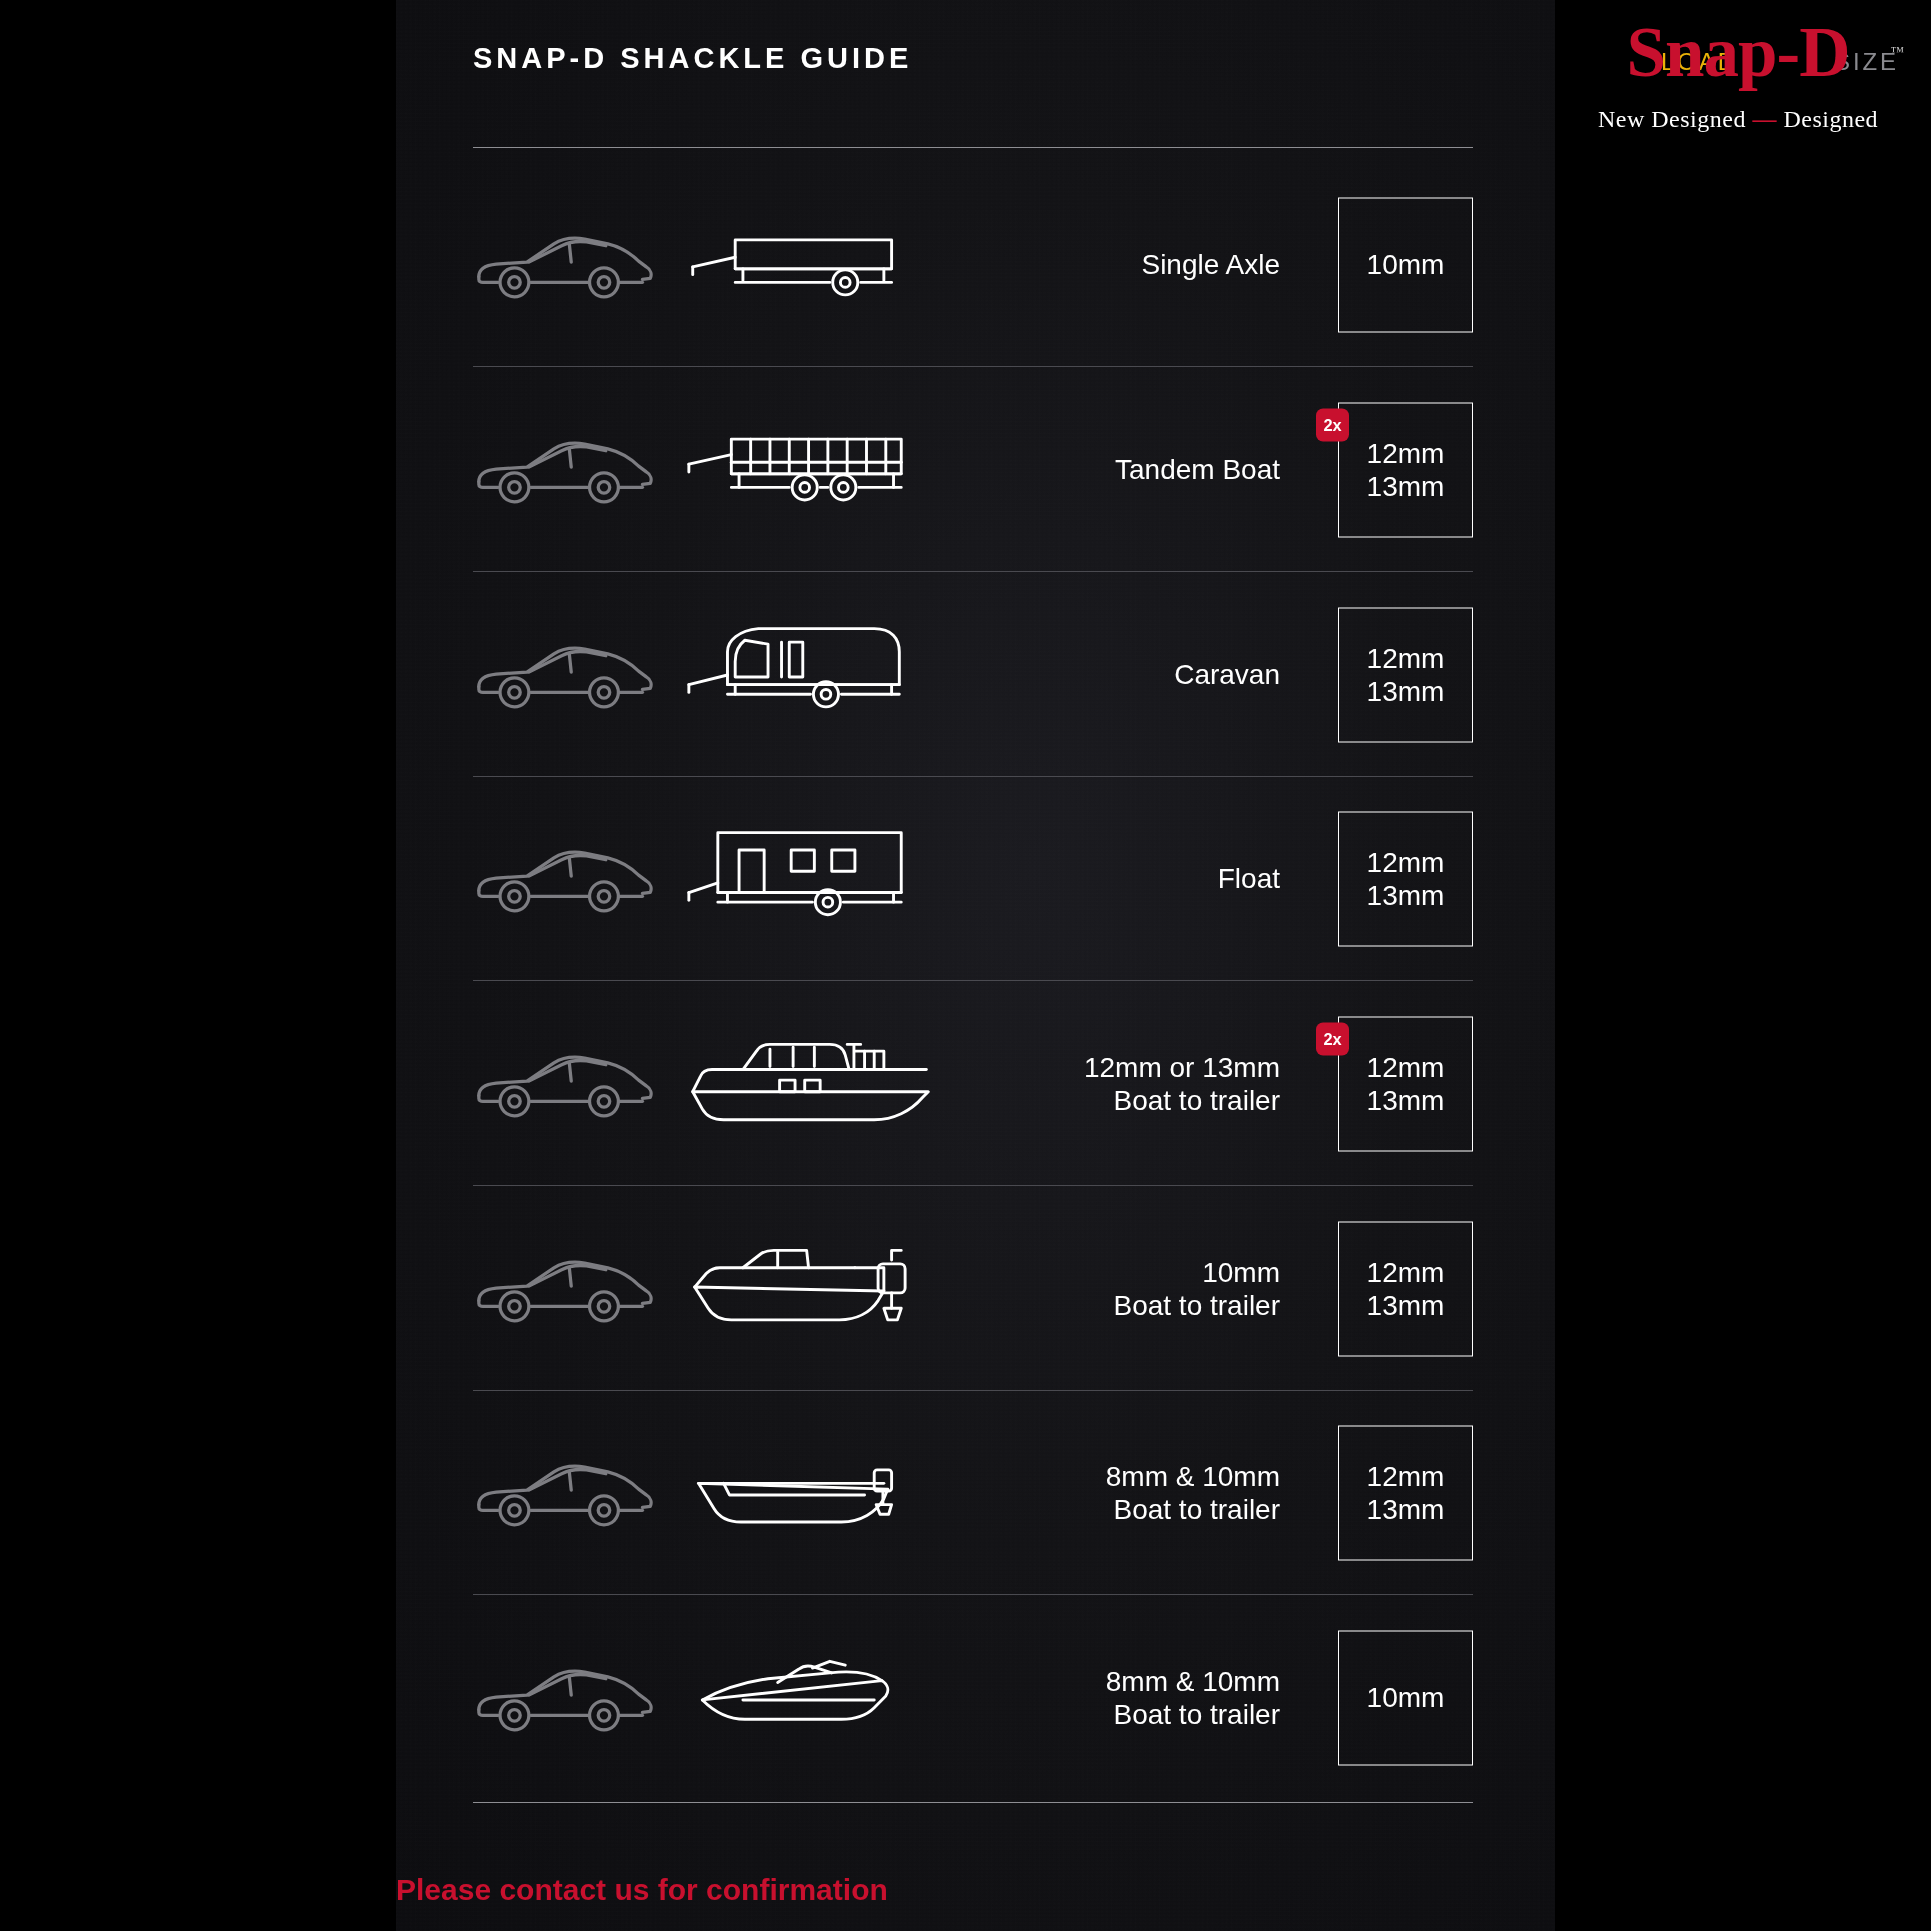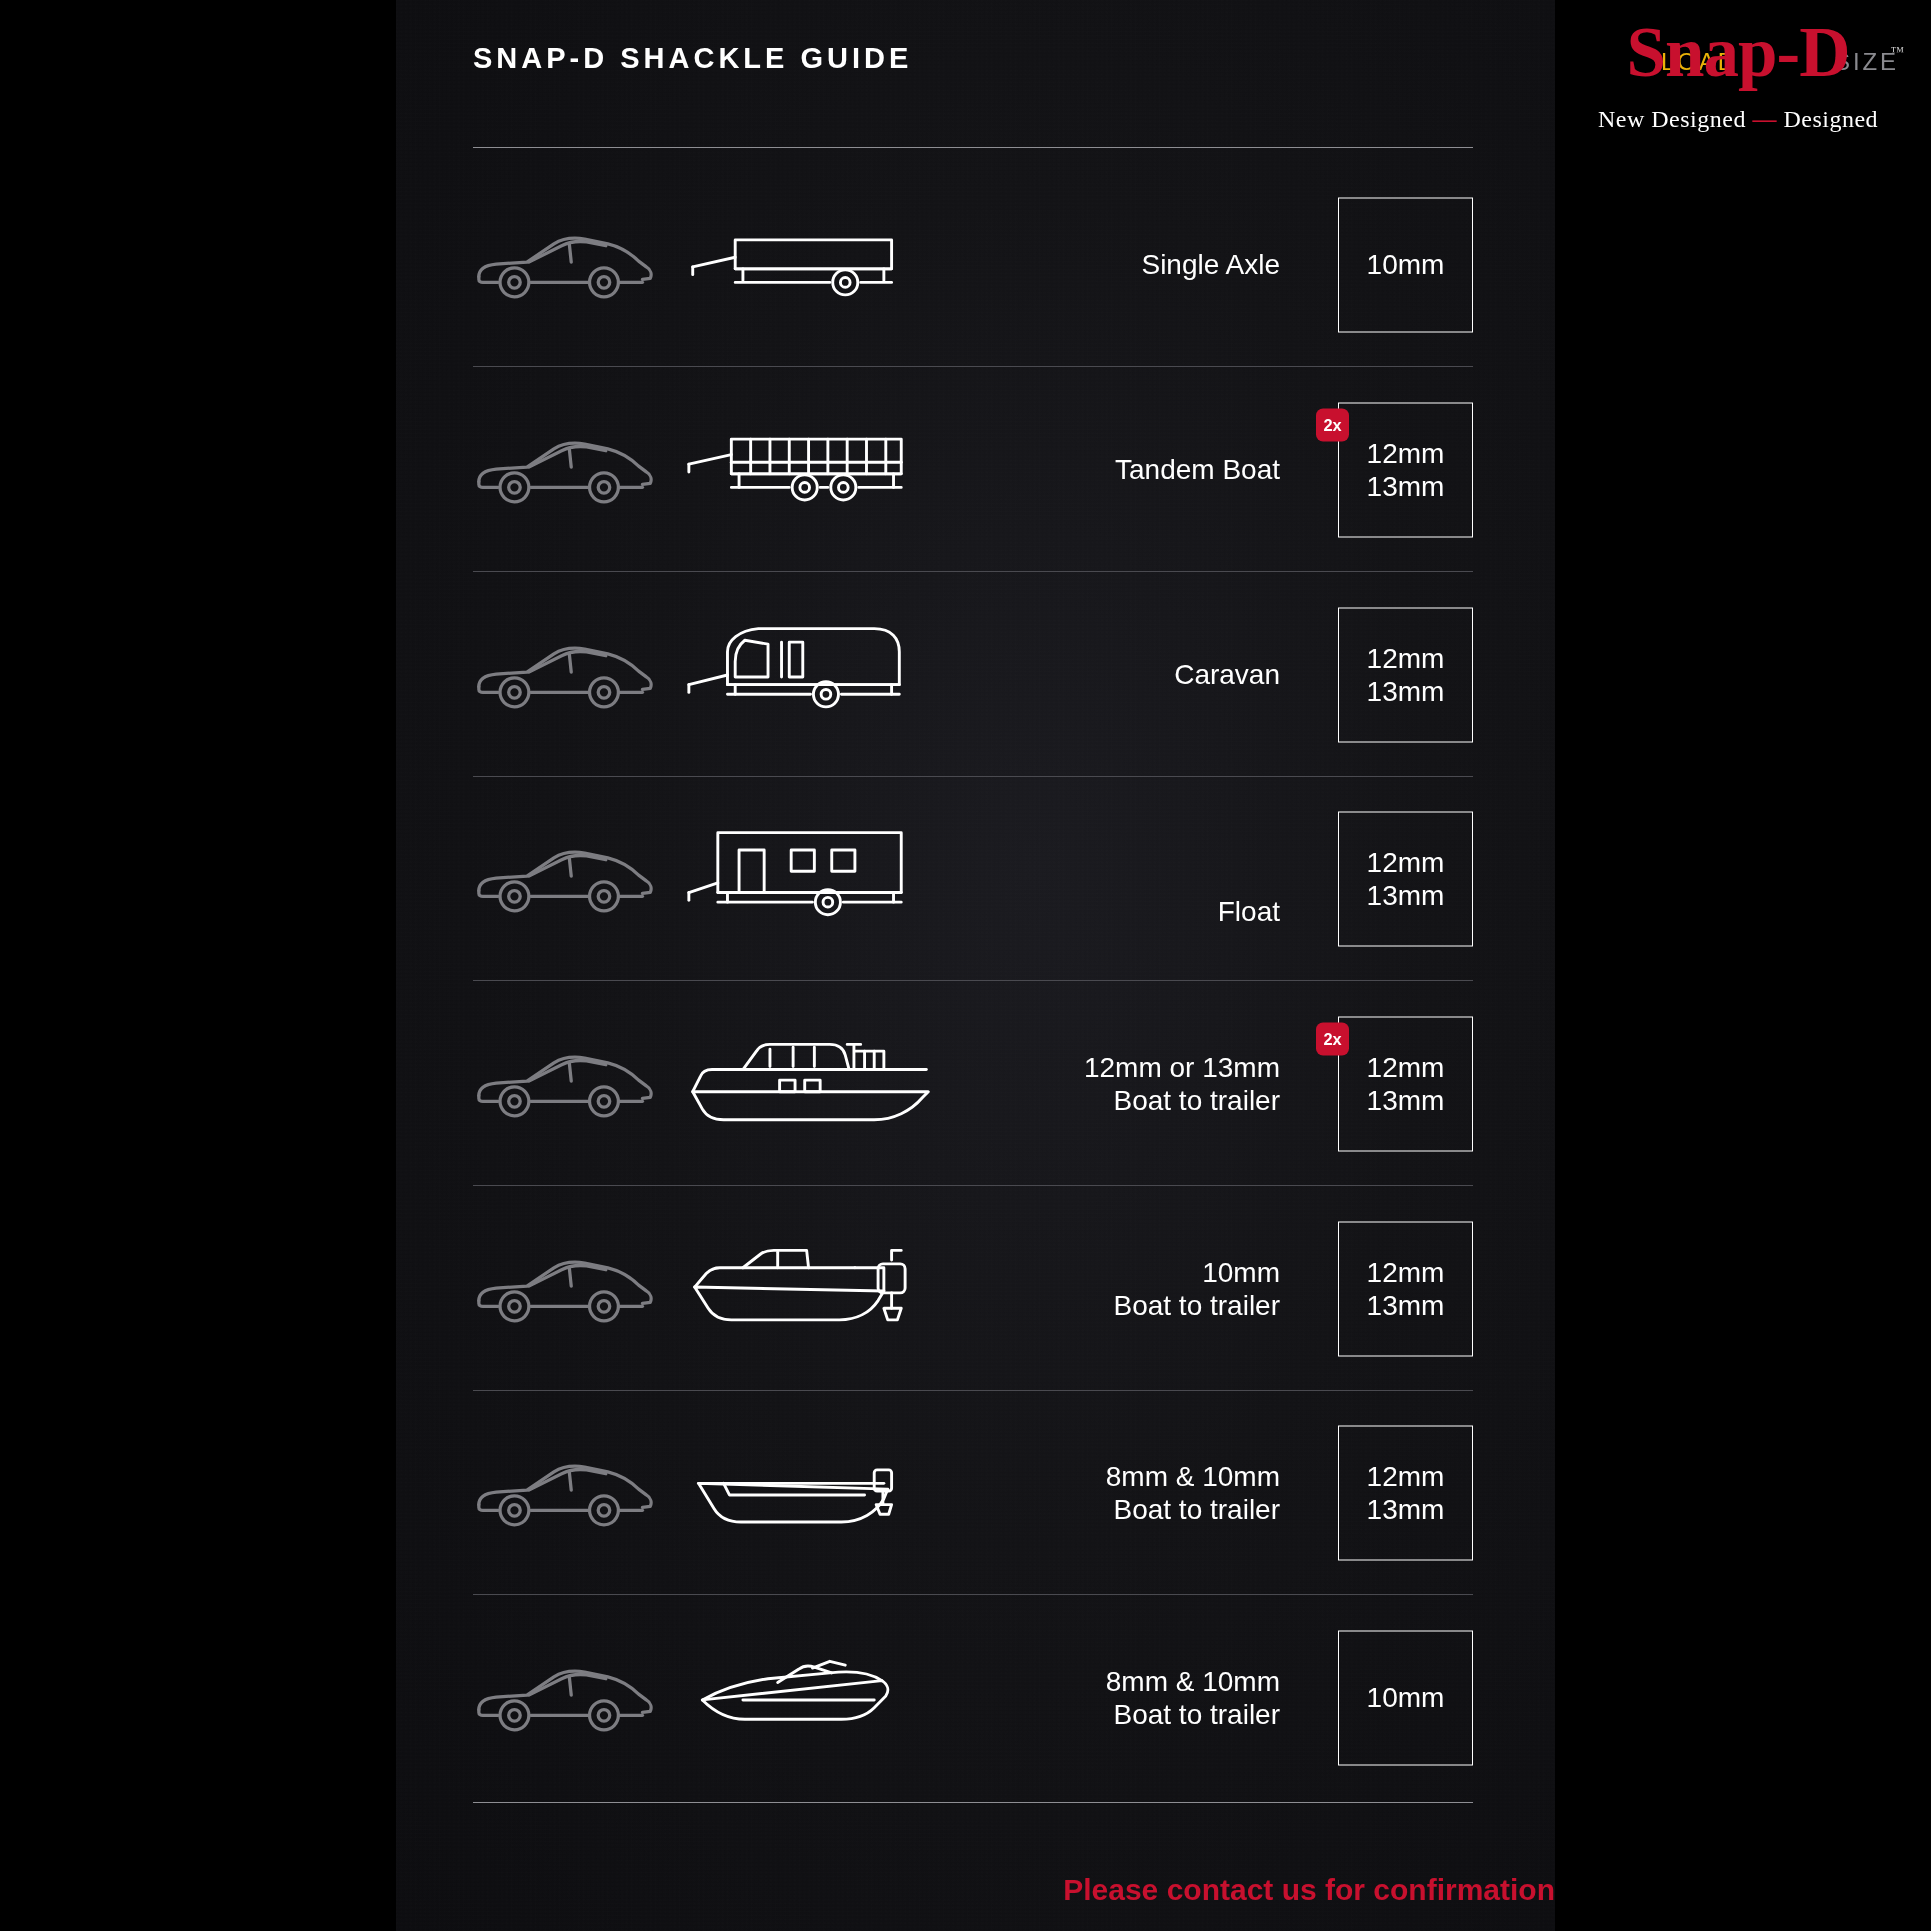--- a/index.html
+++ b/index.html
@@ -220,21 +220,21 @@
     font-size: 13.5px;
     color: #cccccc;
   }
 
   
   .footnote {
     position: absolute;
     left: 396px;
     top: 1873px;
     width: 1159px;
-    text-align: right;
+    text-align: left;
     font-size: 30px;
     font-weight: bold;
     color: #c8102e;
   }
 
   svg { display: block; overflow: visible; }
 </style>
 </head>
 <body>
 
@@ -402,21 +402,21 @@
     <rect x="110" y="30" width="24" height="22"></rect>
     <rect x="152" y="30" width="24" height="22"></rect>
     <path d="M34 74 L224 74"></path>
     <path d="M44 74 L44 84 M216 74 L216 84"></path>
     <circle cx="148" cy="84" r="13"></circle>
     <circle cx="148" cy="84" r="5"></circle>
     <path d="M34 84 L132 84 M164 84 L224 84"></path>
   </g>
 </svg>
         </div>
-        <div class="load-label" style="white-space: pre-line; margin-top: 33px;">Float</div>
+        <div class="load-label" style="white-space: pre-line;">Float</div>
         <div class="size-box"><span style="white-space: pre-line;">12mm
 13mm</span></div>
         <div class="row-sep"></div>
       </div>
       <div class="row" style="top: 981px;">
         <div class="car">
           <svg viewBox="0 0 190 80" width="183" height="77" aria-hidden="true">
   <g fill="none" stroke="#7d7d82" stroke-width="3.4" stroke-linecap="round" stroke-linejoin="round">
     <path d="M6 52 C6 44 14 40 24 39 L56 37 L84 18 C92 13 104 11 116 13 L140 18 C152 21 164 28 172 36 L180 42 C185 45 186 50 184 54 L176 55"></path>
     <path d="M6 52 L6 55 C6 57 8 58 10 58 L26 58"></path>

